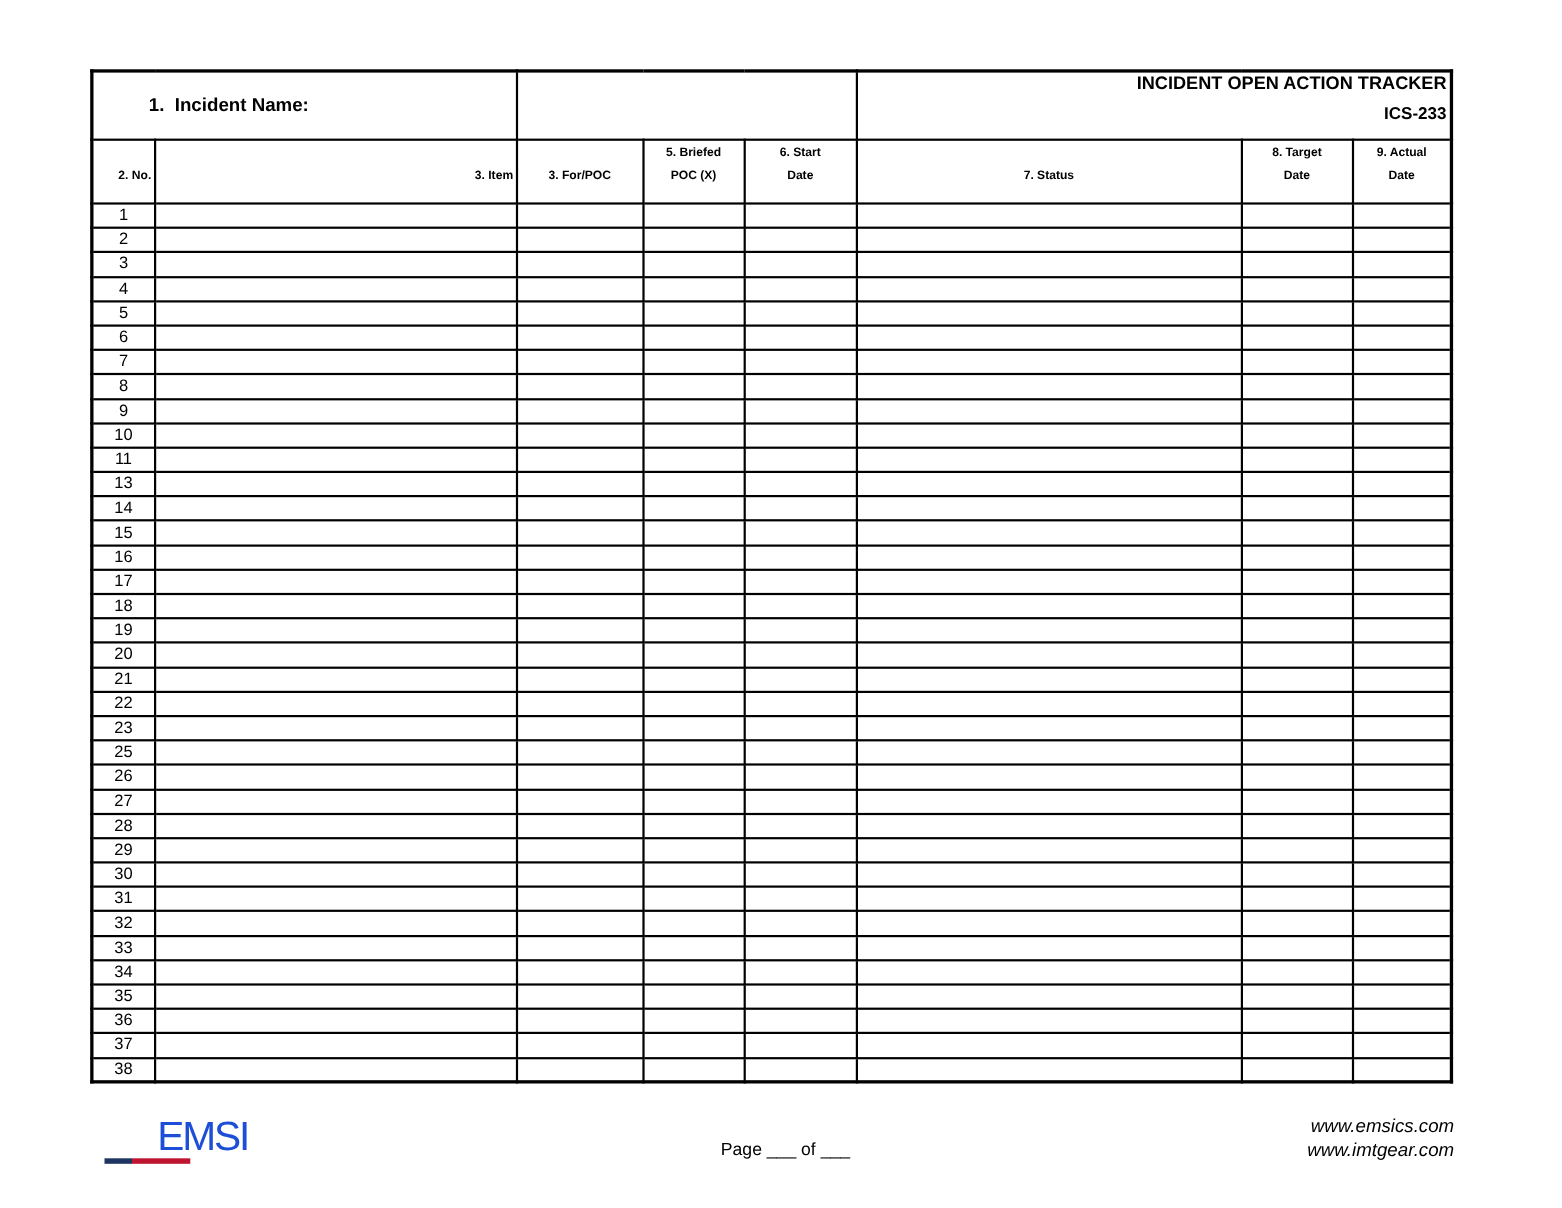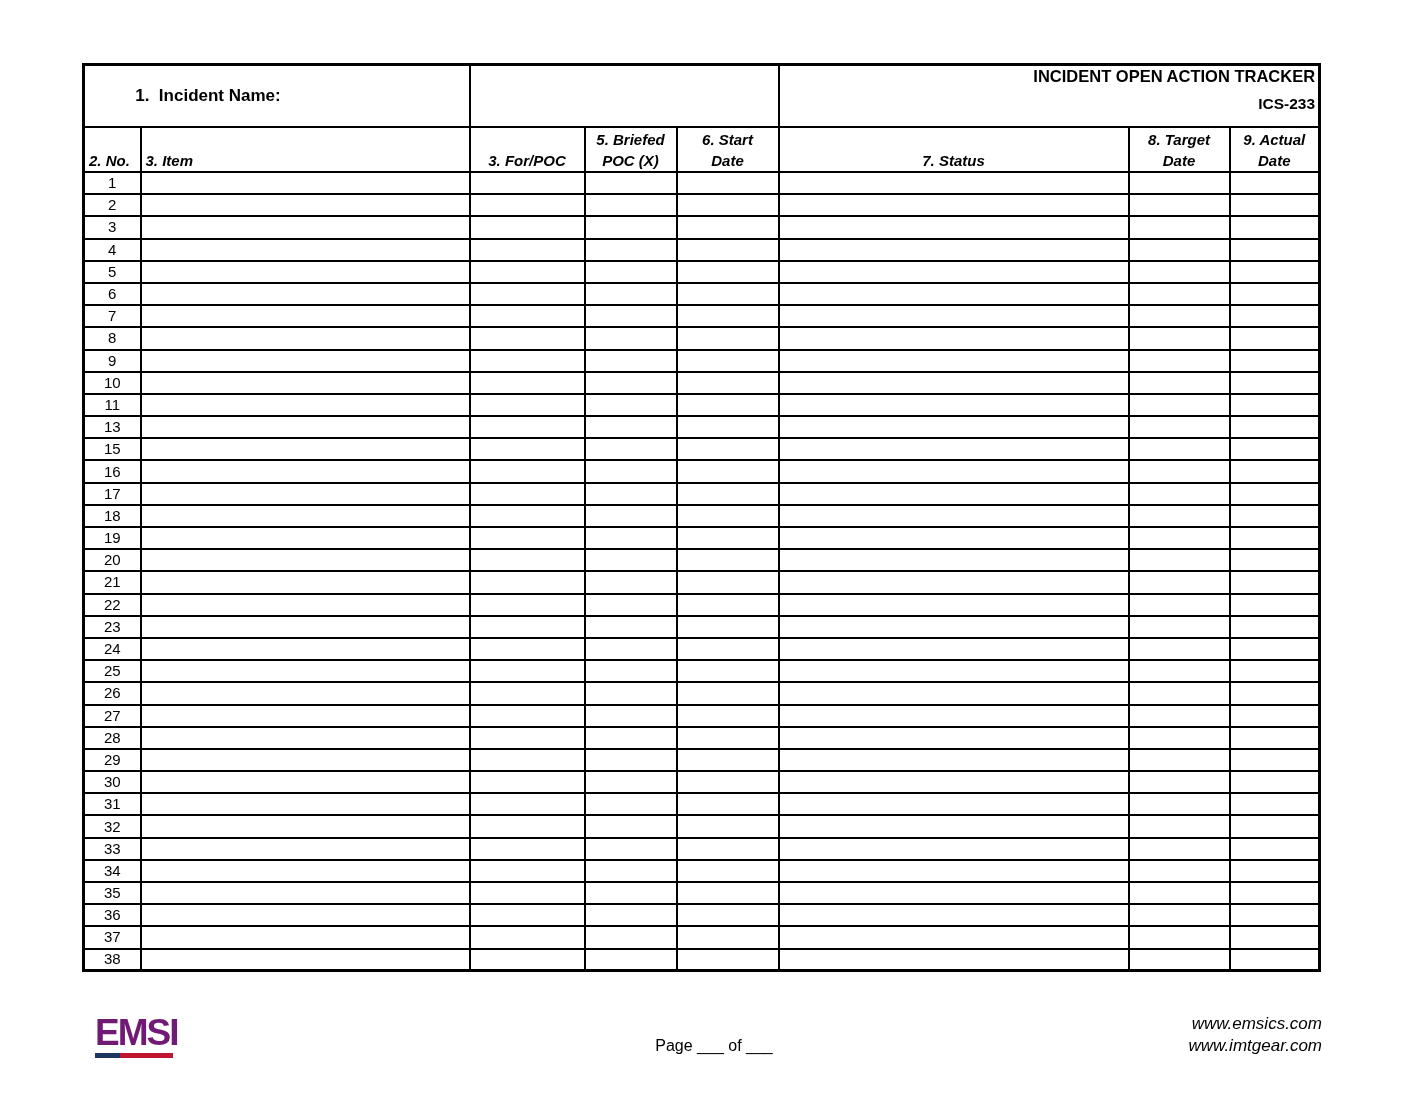--- a/index.html
+++ b/index.html
@@ -30,33 +30,32 @@
     font-weight: bold; font-size: 17px;
     padding: 3px 5px;
     white-space: pre;
   }
   .title-cell { vertical-align: top; padding: 2px 4px 2px 5px; }
   .form-title  { text-align: right; font-weight: bold; font-size: 16.5px; line-height: 21px; }
   .form-number { text-align: right; font-weight: bold; font-size: 15.5px; line-height: 20px; margin-top: 7px; }
 
   .colhead-row th {
     vertical-align: bottom; text-align: center;
-    font-weight: bold; font-size: 15px; line-height: 21px;
-    padding: 1px 2px 0;
-    font-style: italic;
-  }
-  .colhead-row th.h-left { text-align: left; padding-left: 4px; }
+    font-weight: bold; font-size: 11px; line-height: 21px;
+    padding: 1px 2px 13px;
+  }
+  .colhead-row th.h-left { text-align: right; padding-left: 4px; }
 
   tbody td.num { text-align: center; font-size: 15px; line-height: 18px; font-weight: normal; }
 
   
   .logo { position: absolute; left: 95px; top: 1014px; width: 120px; }
   .logo-text {
-    font-weight: bold; font-size: 37px; line-height: 38px;
-    letter-spacing: -2px; color: #701a75;
+    font-weight: normal; font-size: 37px; line-height: 38px;
+    letter-spacing: -2px; color: #1d4ed8; margin-left: 48px;
   }
   .logo-bar { width: 78px; height: 5px; margin-top: 1px; }
 
   .page-ind {
     position: absolute; left: 4px; top: 1037px; width: 100%;
     text-align: center; font-size: 16px;
   }
   .sites {
     position: absolute; right: 98px; top: 1013px;
     text-align: right; font-size: 17px; line-height: 22px; font-style: italic;
@@ -247,20 +246,30 @@
       <td class="num">13</td>
       <td></td>
       <td></td>
       <td></td>
       <td></td>
       <td></td>
       <td></td>
       <td></td>
     </tr>
 
+    <tr class="data-row">
+      <td class="num">14</td>
+      <td></td>
+      <td></td>
+      <td></td>
+      <td></td>
+      <td></td>
+      <td></td>
+      <td></td>
+    </tr>
 
     <tr class="data-row">
       <td class="num">15</td>
       <td></td>
       <td></td>
       <td></td>
       <td></td>
       <td></td>
       <td></td>
       <td></td>
@@ -347,30 +356,20 @@
       <td class="num">23</td>
       <td></td>
       <td></td>
       <td></td>
       <td></td>
       <td></td>
       <td></td>
       <td></td>
     </tr>
 
-    <tr class="data-row">
-      <td class="num">24</td>
-      <td></td>
-      <td></td>
-      <td></td>
-      <td></td>
-      <td></td>
-      <td></td>
-      <td></td>
-    </tr>
 
     <tr class="data-row">
       <td class="num">25</td>
       <td></td>
       <td></td>
       <td></td>
       <td></td>
       <td></td>
       <td></td>
       <td></td>

